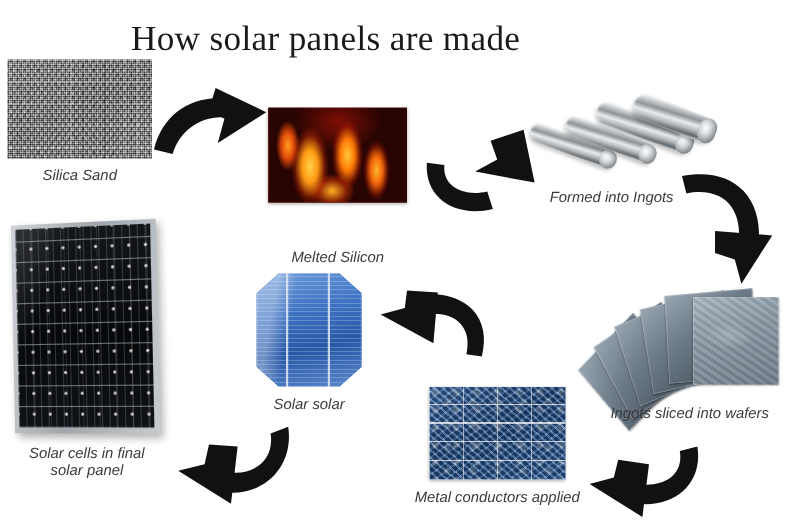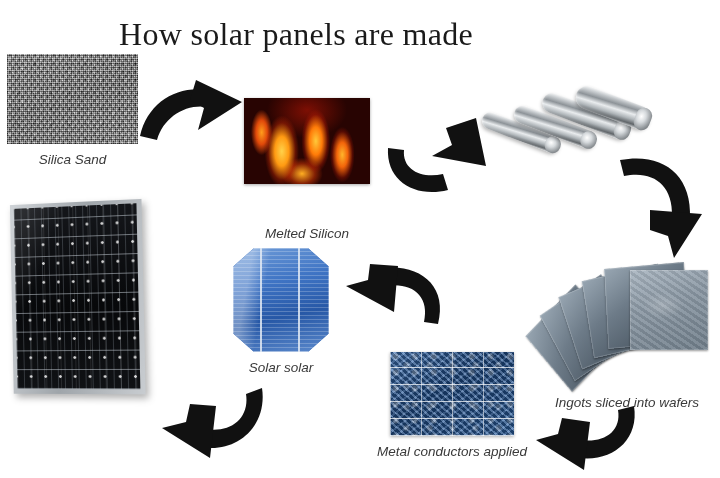--- a/index.html
+++ b/index.html
@@ -101,21 +101,21 @@
   #w3{left:30px; top:6px;  width:76px; height:76px; transform:rotate(-23deg) skewX(-5deg);}
   #w4{left:46px; top:5px;  width:78px; height:78px; transform:rotate(-13deg) skewX(-4deg);}
   #w5{left:62px; top:4px;  width:80px; height:80px; transform:rotate(-5deg)  skewX(-2deg);}
   #w6{
     left:84px; top:12px; width:78px; height:80px; transform:none;
     background:
       radial-gradient(ellipse 30px 18px at 42% 44%, rgba(255,255,255,.22), transparent 70%),
       repeating-linear-gradient(34deg, rgba(255,255,255,.09) 0 3px, rgba(0,0,0,.07) 3px 6px),
       linear-gradient(160deg,#aab6c1 0%,#8a97a3 42%,#6f7d89 100%);
   }
-  #wafers-caption{left:534px;top:368px;width:186px;margin-top:27px;}
+  #wafers-caption{left:534px;top:368px;width:186px;}
 
   
   #conductor-img{
     position:absolute;left:390px;top:352px;width:124px;height:84px;
     background-color:#2a5d9e;
     background-image:
       repeating-linear-gradient(0deg, rgba(255,255,255,.72) 0 1px, transparent 1px 17px),
       repeating-linear-gradient(90deg, rgba(255,255,255,.55) 0 1px, transparent 1px 31px),
       repeating-linear-gradient(41deg, rgba(255,255,255,.22) 0 2px, rgba(0,0,0,.22) 2px 5px),
       repeating-linear-gradient(-38deg, rgba(255,255,255,.16) 0 2px, rgba(0,0,0,.18) 2px 6px),
@@ -208,20 +208,21 @@
     <div class="ingot" id="ing2">
         <span class="cap"></span>
       </div>
     <div class="ingot" id="ing3">
         <span class="cap"></span>
       </div>
     <div class="ingot" id="ing4">
         <span class="cap"></span>
       </div>
   </div>
+  <div class="caption" id="ingots-caption">Formed into Ingots</div>
 
   <div class="arrow" style="left:616px;top:152px;">
     <svg width="98" height="110" viewBox="0 0 98 110">
       <path d="M4 8 C46 0 76 22 74 66 L56 64 C57 32 36 18 8 24 Z"></path>
       <path d="M34 58 L86 62 L58 106 L52 84 L34 78 Z"></path>
     </svg>
   </div>
 
   <div class="node" id="wafers-img">
     <div class="wafer" id="w1"></div>
@@ -261,14 +262,16 @@
       <path d="M104 2 C110 42 76 70 38 60 L43 42 C70 49 92 34 88 8 Z"></path>
       <path d="M58 20 L52 72 L4 42 L28 36 L32 18 Z"></path>
     </svg>
   </div>
 
   <div class="node" id="panel-img">
     <div id="panel-glass">
       <div id="panel-dots"></div>
     </div>
   </div>
+  <div class="caption" id="panel-caption">Solar cells in final
+solar panel</div>
 
 </div>
 
 </body></html>

